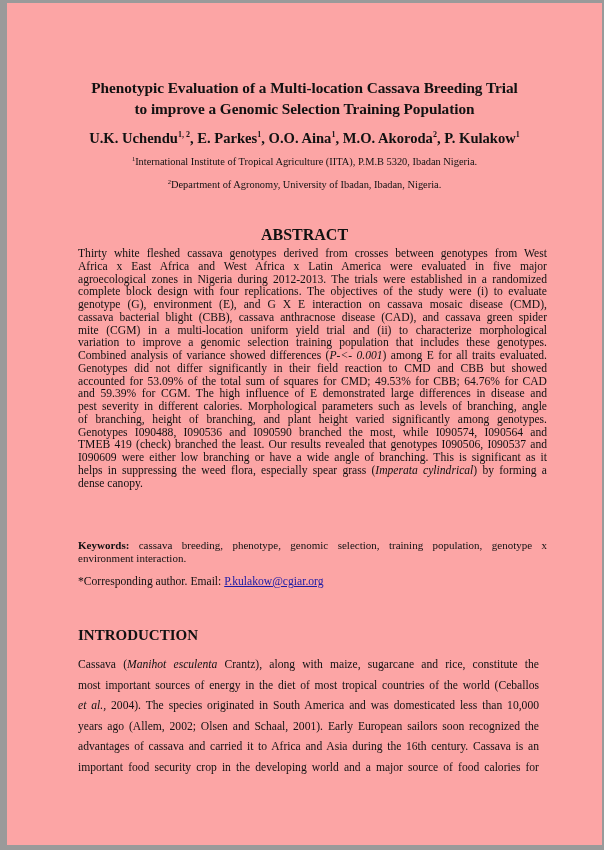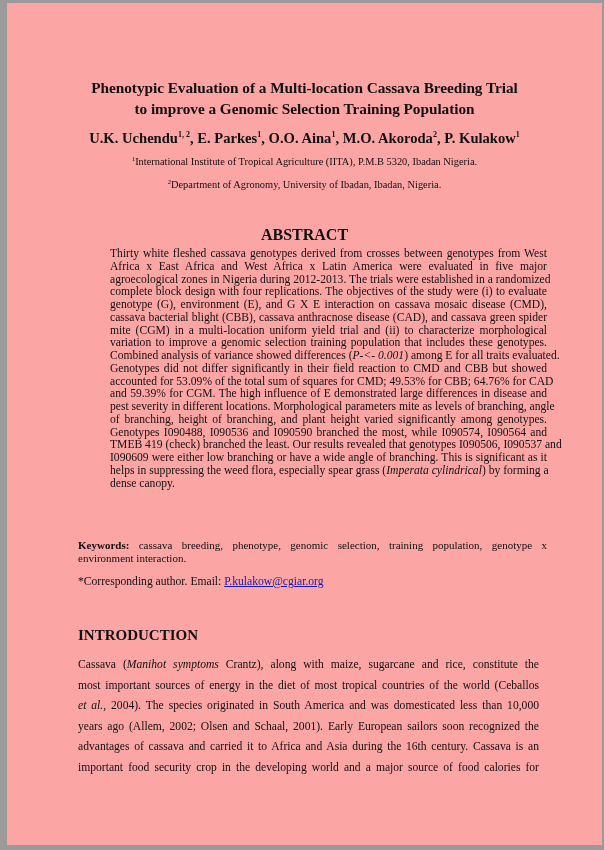--- a/index.html
+++ b/index.html
@@ -82,21 +82,20 @@
       top: 245px;
       font-size: 11.6px;
       line-height: 12.75px;
       text-align: justify;
     }
     .abstract-body .line {
       display: block;
       text-align: justify;
       text-align-last: justify;
       white-space: nowrap;
-      margin-left: 32px;
     }
     .abstract-body .line.last {
       text-align-last: left;
     }
     .keywords {
       position: absolute;
       left: 71px;
       width: 469px;
       top: 536px;
       font-size: 11px;
@@ -170,40 +169,40 @@
       <span class="line">agroecological zones in Nigeria during 2012-2013. The trials were established in a randomized</span>
       <span class="line">complete block design with four replications. The objectives of the study were (i) to evaluate</span>
       <span class="line">genotype (G), environment (E), and G X E interaction on cassava mosaic disease (CMD),</span>
       <span class="line">cassava bacterial blight (CBB), cassava anthracnose disease (CAD), and cassava green spider</span>
       <span class="line">mite (CGM) in a multi-location uniform yield trial and (ii) to characterize morphological</span>
       <span class="line">variation to improve a genomic selection training population that includes these genotypes.</span>
       <span class="line">Combined analysis of variance showed differences (<i>P-&lt;- 0.001</i>) among E for all traits evaluated.</span>
       <span class="line">Genotypes did not differ significantly in their field reaction to CMD and CBB but showed</span>
       <span class="line">accounted for 53.09% of the total sum of squares for CMD; 49.53% for CBB; 64.76% for CAD</span>
       <span class="line">and 59.39% for CGM. The high influence of E demonstrated large differences in disease and</span>
-      <span class="line">pest severity in different locations. Morphological parameters mite as levels of branching, angle</span>
+      <span class="line">pest severity in different calories. Morphological parameters such as levels of branching, angle</span>
       <span class="line">of branching, height of branching, and plant height varied significantly among genotypes.</span>
       <span class="line">Genotypes I090488, I090536 and I090590 branched the most, while I090574, I090564 and</span>
       <span class="line">TMEB 419 (check) branched the least. Our results revealed that genotypes I090506, I090537 and</span>
       <span class="line">I090609 were either low branching or have a wide angle of branching. This is significant as it</span>
       <span class="line">helps in suppressing the weed flora, especially spear grass (<i>Imperata cylindrical</i>) by forming a</span>
       <span class="line last">dense canopy.</span>
     </div>
 
   <div class="keywords">
     <span class="line"><b>Keywords:</b><span> cassava breeding, phenotype, genomic selection, training population, genotype x</span></span>
     <span class="line last">environment interaction.</span>
   </div>
 
   <div class="corresponding"><span>*Corresponding author. Email: </span><a href="#">P.kulakow@cgiar.org</a></div>
 
   <div class="intro-heading">INTRODUCTION</div>
 
   <div class="intro-body" id="intro-body">
-      <span class="line">Cassava (<i>Manihot symptoms</i> Crantz), along with maize, sugarcane and rice, constitute the</span>
+      <span class="line">Cassava (<i>Manihot esculenta</i> Crantz), along with maize, sugarcane and rice, constitute the</span>
       <span class="line">most important sources of energy in the diet of most tropical countries of the world (Ceballos</span>
       <span class="line"><i>et al.,</i> 2004). The species originated in South America and was domesticated less than 10,000</span>
       <span class="line">years ago (Allem, 2002; Olsen and Schaal, 2001). Early European sailors soon recognized the</span>
       <span class="line">advantages of cassava and carried it to Africa and Asia during the 16th century. Cassava is an</span>
       <span class="line">important food security crop in the developing world and a major source of food calories for</span>
     </div>
 
 </div>
 
 </body></html>

